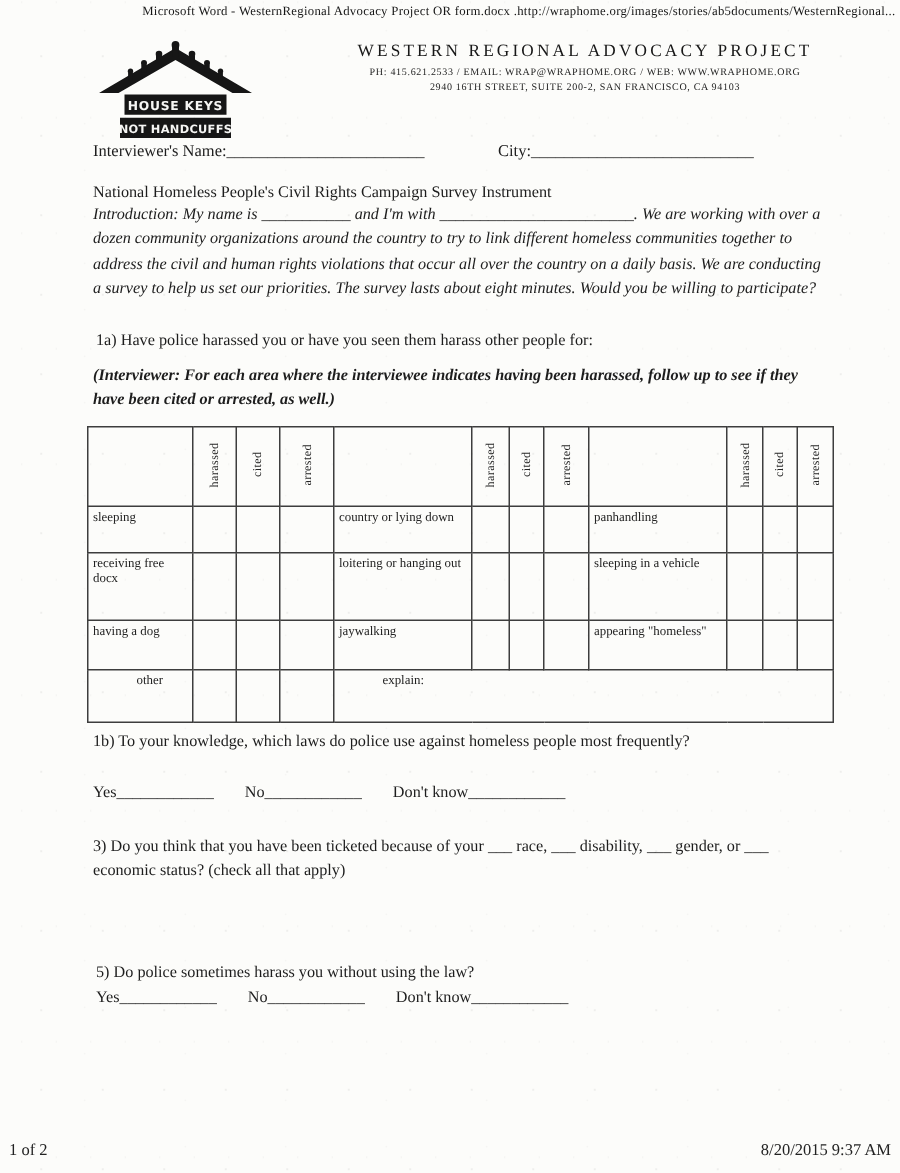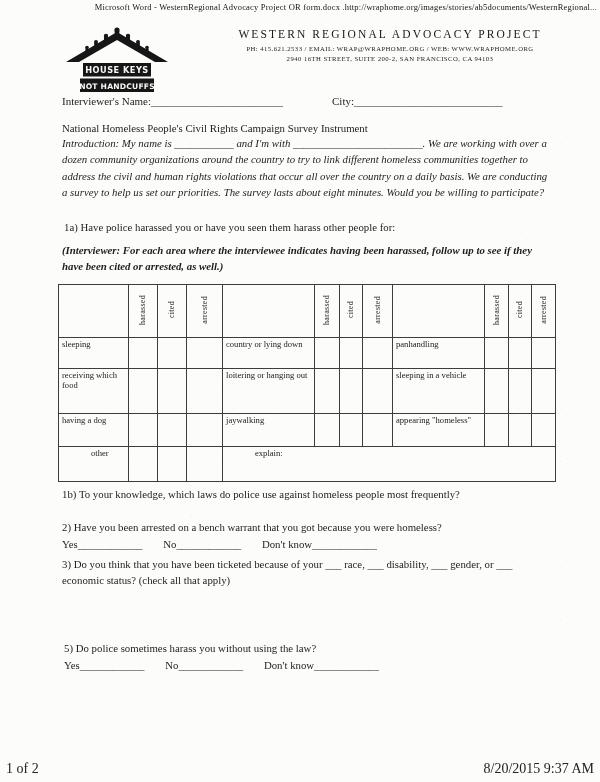--- a/index.html
+++ b/index.html
@@ -18,21 +18,21 @@
   }
   .scan { position:absolute; inset:0; filter:blur(0.22px); }
   .abs { position:absolute; }
 
   .print-bar {
     left:4px; top:2px; width:593px; display:flex; justify-content:flex-end;
     font-size:8.5px; color:#161616; letter-spacing:0.2px;
   }
   .print-footer {
     left:6px; top:761px; width:588px; display:flex; justify-content:space-between;
-    font-size:14px; color:#222;
+    font-size:11px; color:#222;
   }
 
   .logo { left:63px; top:26px; width:108px; height:68px; }
   .org-block { left:188px; top:28px; width:404px; text-align:center; }
   .org-name { font-size:11.5px; letter-spacing:2.1px; color:#181818; white-space:nowrap; }
   .org-contact { margin-top:5px; font-size:6.7px; letter-spacing:0.45px; color:#242424; white-space:nowrap; }
   .org-address { margin-top:3px; font-size:6.7px; letter-spacing:0.45px; color:#242424; white-space:nowrap; }
 
   .body-text { font-size:10.8px; line-height:16.4px; }
   .interviewer-row { left:62px; top:95px; width:480px; font-size:11px; }
@@ -164,21 +164,21 @@
         <td>country or lying down</td>
         <td></td>
             <td></td>
             <td></td>
         <td>panhandling</td>
         <td></td>
             <td></td>
             <td></td>
       </tr>
       <tr class="r2">
-        <td>receiving which food</td>
+        <td>receiving free docx</td>
         <td></td>
             <td></td>
             <td></td>
         <td>loitering or hanging out</td>
         <td></td>
             <td></td>
             <td></td>
         <td>sleeping in a vehicle</td>
         <td></td>
             <td></td>
@@ -204,21 +204,20 @@
             <td></td>
             <td></td>
         <td colspan="8">explain:</td>
       </tr>
     </tbody>
       </table>
 
     <div class="abs body-text q1b">1b) To your knowledge, which laws do police use against homeless people most frequently?</div>
 
     <div class="abs body-text q2">
-      <div>2) Have you been arrested on a bench warrant that you got because you were homeless?</div>
       <div class="answers">
         <span>Yes____________</span>
         <span>No____________</span>
         <span>Don't know____________</span>
       </div>
     </div>
 
     <div class="abs body-text q3">
       <span>3) Do you think that you have been ticketed </span><span class="it">because of</span><span> your ___ race, ___ disability, ___ gender, or ___ economic status? </span><span class="it">(check all that apply)</span>
     </div>

